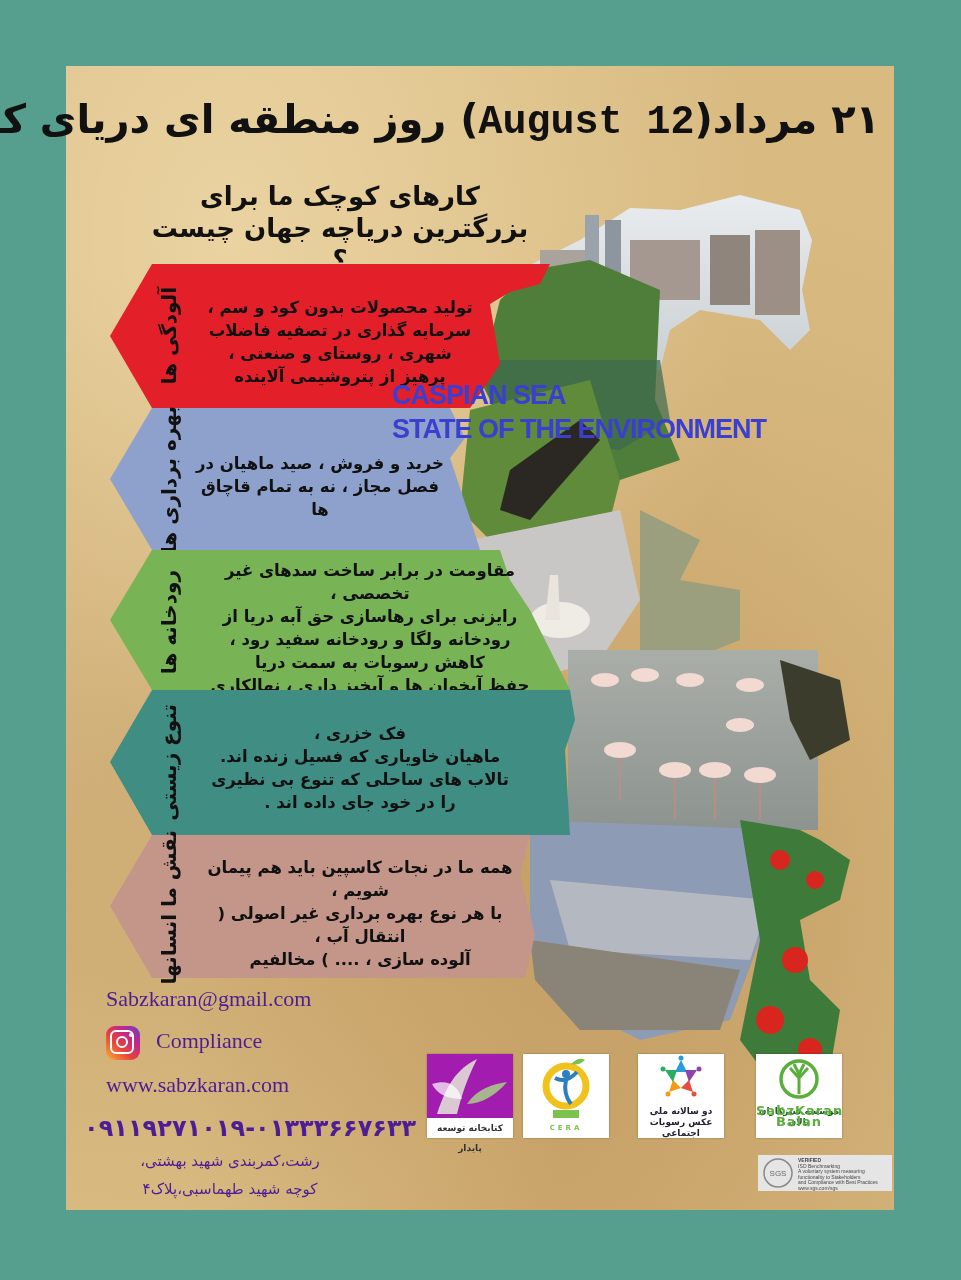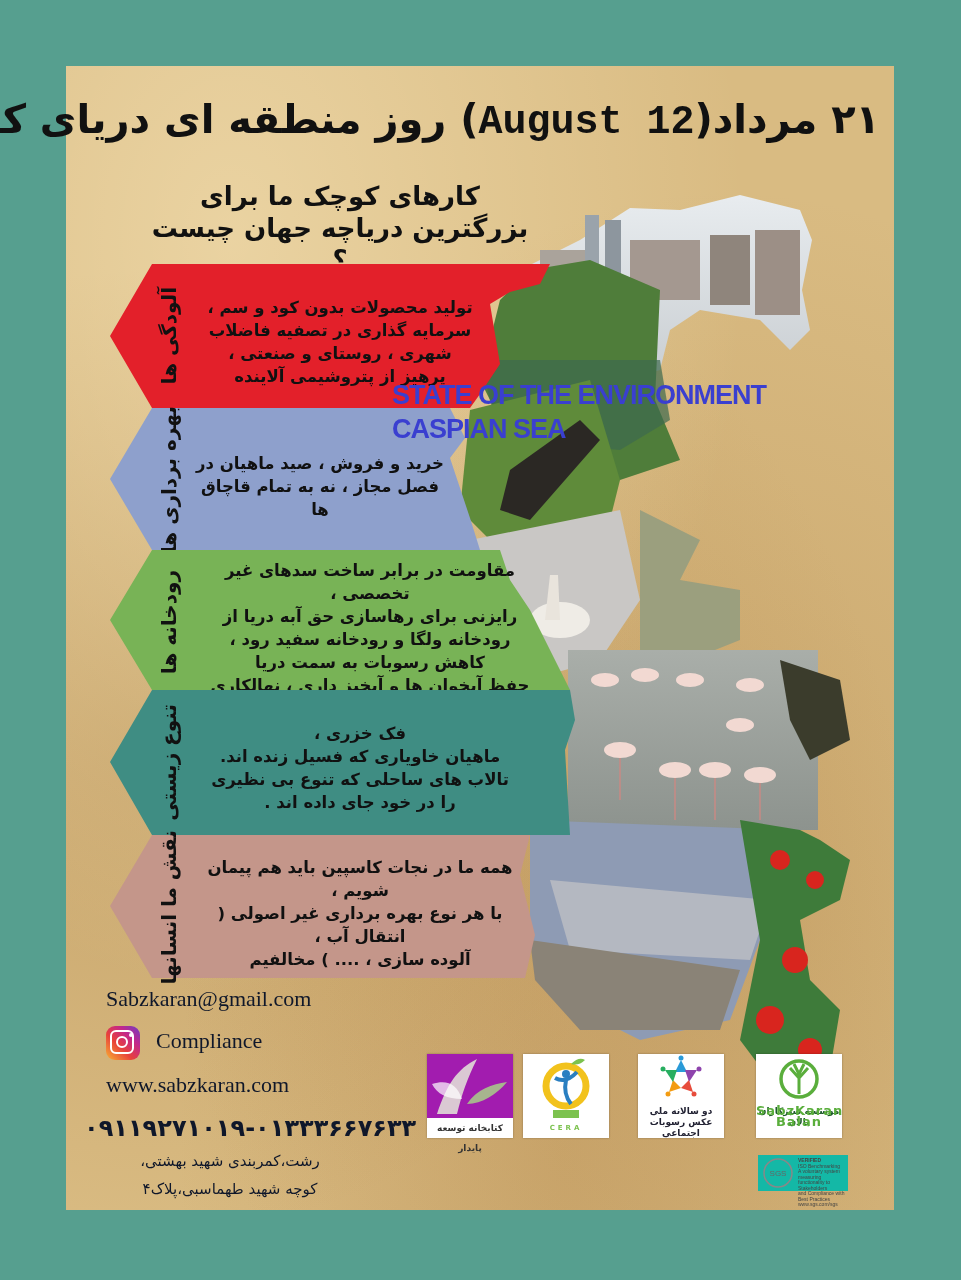--- a/index.html
+++ b/index.html
@@ -18,29 +18,29 @@
     font-weight:bold;font-size:26px;line-height:32px;color:#111;}
   .collage{position:absolute;}
   .band{position:absolute;left:110px;height:144px;}
   .band .shape{position:absolute;inset:0;}
   .band .cat{position:absolute;left:34px;top:8px;width:50px;height:128px;display:flex;align-items:center;justify-content:center;}
   .band .cat span{writing-mode:vertical-rl;transform:rotate(180deg);font-weight:bold;font-size:20px;color:#111;direction:rtl;white-space:nowrap;}
   .band .txt{position:absolute;top:12px;bottom:0;display:flex;align-items:center;justify-content:center;text-align:center;direction:rtl;
     font-weight:bold;font-size:16.5px;line-height:23px;color:#111;white-space:pre-line;}
   .caspian{position:absolute;left:392px;top:378px;font-family:"Liberation Sans",sans-serif;font-weight:bold;color:#3a3fd0;
     font-size:27px;line-height:34px;letter-spacing:-1px;white-space:nowrap;}
-  .contact{position:absolute;left:106px;font-family:"Liberation Serif",serif;color:#0f172a;}
+  .contact{position:absolute;left:106px;font-family:"Liberation Serif",serif;color:#4c1d95;}
   .insta{position:absolute;left:106px;top:1026px;width:34px;height:34px;border-radius:9px;
     background:linear-gradient(45deg,#f9b233 0%,#e8413b 40%,#c2278d 70%,#6b3fc4 100%);}
   .insta .ring{position:absolute;left:8px;top:8px;width:14px;height:14px;border:3px solid #fff;border-radius:50%;}
   .insta .rr{position:absolute;left:4px;top:4px;width:20px;height:20px;border:2.5px solid #fff;border-radius:6px;}
   .insta .dot{position:absolute;right:7px;top:7px;width:4px;height:4px;background:#fff;border-radius:50%;}
   .logo{position:absolute;top:1054px;width:86px;height:84px;background:#fff;box-shadow:0 0 2px rgba(0,0,0,0.3);}
   .logo .cap{position:absolute;left:0;right:0;text-align:center;direction:rtl;font-size:9px;line-height:11px;color:#223;font-weight:bold;}
-  .sgs{position:absolute;left:758px;top:1155px;width:90px;height:36px;background:#14b8a6;}
+  .sgs{position:absolute;left:758px;top:1155px;width:90px;height:36px;background:#e5e5e5;padding-left:44px;}
 </style>
 </head>
 <body>
 
 <div class="paper"></div>
 
 <div class="title">
   <span>۲۱ مرداد(</span><span class="en">August 12</span><span>)  روز منطقه ای دریای کاسپین</span>
 </div>
 
@@ -172,22 +172,22 @@
     <div class="cat">
         <span>نقش ما انسانها</span>
       </div>
     <div class="txt" style="left:80px;width:340px;">همه ما در نجات کاسپین باید هم پیمان شویم ،
 با هر نوع بهره برداری غیر اصولی ( انتقال آب ،
 آلوده سازی ، .... ) مخالفیم</div>
   </div>
 </div>
 
 <div class="caspian">
+  <div>CASPIAN SEA</div>
   <div>STATE OF THE ENVIRONMENT</div>
-  <div>CASPIAN SEA</div>
 </div>
 
 <a class="contact" style="top:986px;font-size:22px;text-decoration:none;">Sabzkaran@gmail.com</a>
 <div class="insta">
   <div class="rr"></div>
     <div class="ring" style="left:10px;top:10px;width:8px;height:8px;border-width:2.5px;"></div>
     <div class="dot"></div>
 </div>
 <a class="contact" style="left:156px;top:1028px;font-size:22px;text-decoration:none;">Compliance</a>
 <a class="contact" style="top:1072px;font-size:22px;text-decoration:none;">www.sabzkaran.com</a>

